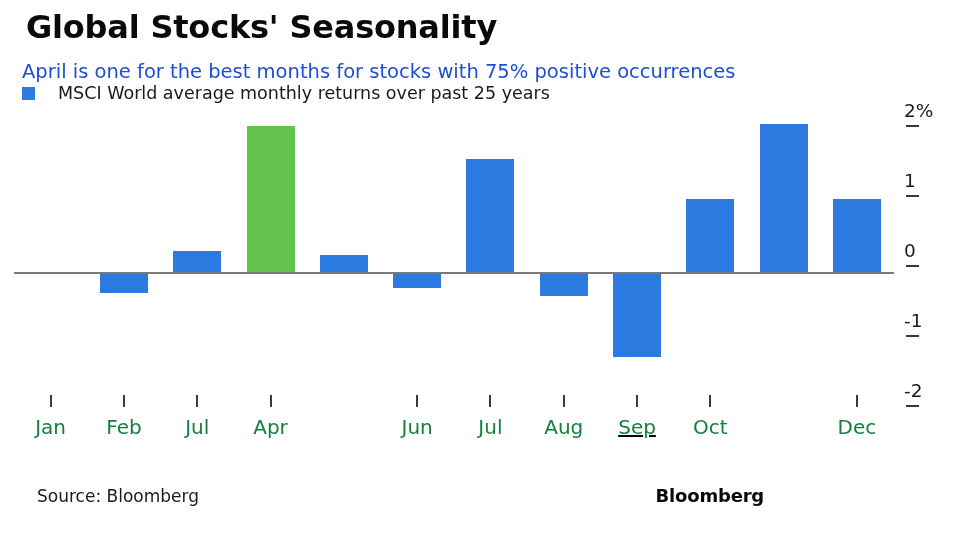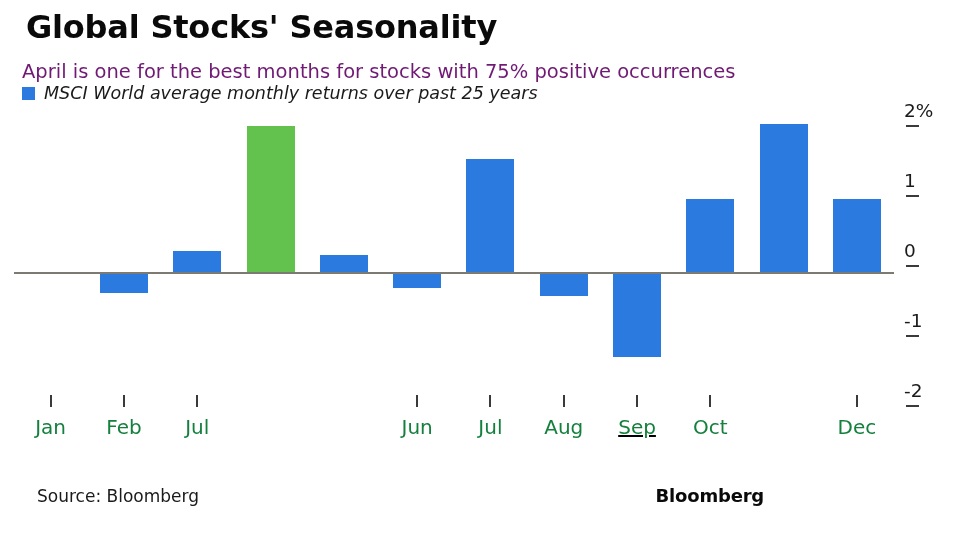--- a/index.html
+++ b/index.html
@@ -31,35 +31,34 @@
     font-weight: bold;
     color: #0a0a0a;
     letter-spacing: -0.2px;
     line-height: 30px;
     margin: 4px;
     white-space: nowrap;
   }
   #chart-subtitle {
     font-size: 19.5px;
     font-weight: normal;
-    color: #701a75;
+    color: #1d4ed8;
     line-height: 27px;
     margin: 16px 0 0 0;
     white-space: nowrap;
   }
 
   
   #legend {
     position: absolute;
     left: 22px;
     top: 83px;
     display: flex;
     align-items: center;
-    gap: 9px;
-    font-style: italic;
+    gap: 23px;
   }
   .legend-swatch {
     width: 13px;
     height: 13px;
     display: inline-block;
     flex: 0 0 auto;
   }
   .legend-label {
     font-size: 17.5px;
     color: #1a1a1a;
@@ -234,20 +233,24 @@
         <div class="x-tick-label">Jan</div>
       </div>
       <div class="x-tick" style="left: 88.95px;">
         <div class="x-tick-mark" style="background: rgb(58, 58, 58);"></div>
         <div class="x-tick-label">Feb</div>
       </div>
       <div class="x-tick" style="left: 162.25px;">
         <div class="x-tick-mark" style="background: rgb(58, 58, 58);"></div>
         <div class="x-tick-label">Jul</div>
       </div>
+      <div class="x-tick" style="left: 235.55px;">
+        <div class="x-tick-mark" style="background: rgb(58, 58, 58);"></div>
+        <div class="x-tick-label">Apr</div>
+      </div>
       <div class="x-tick" style="left: 455.45px;">
         <div class="x-tick-mark" style="background: rgb(58, 58, 58);"></div>
         <div class="x-tick-label">Jul</div>
       </div>
       <div class="x-tick" style="left: 382.15px;">
         <div class="x-tick-mark" style="background: rgb(58, 58, 58);"></div>
         <div class="x-tick-label">Jun</div>
       </div>
       <div class="x-tick" style="left: 528.75px;">
         <div class="x-tick-mark" style="background: rgb(58, 58, 58);"></div>

